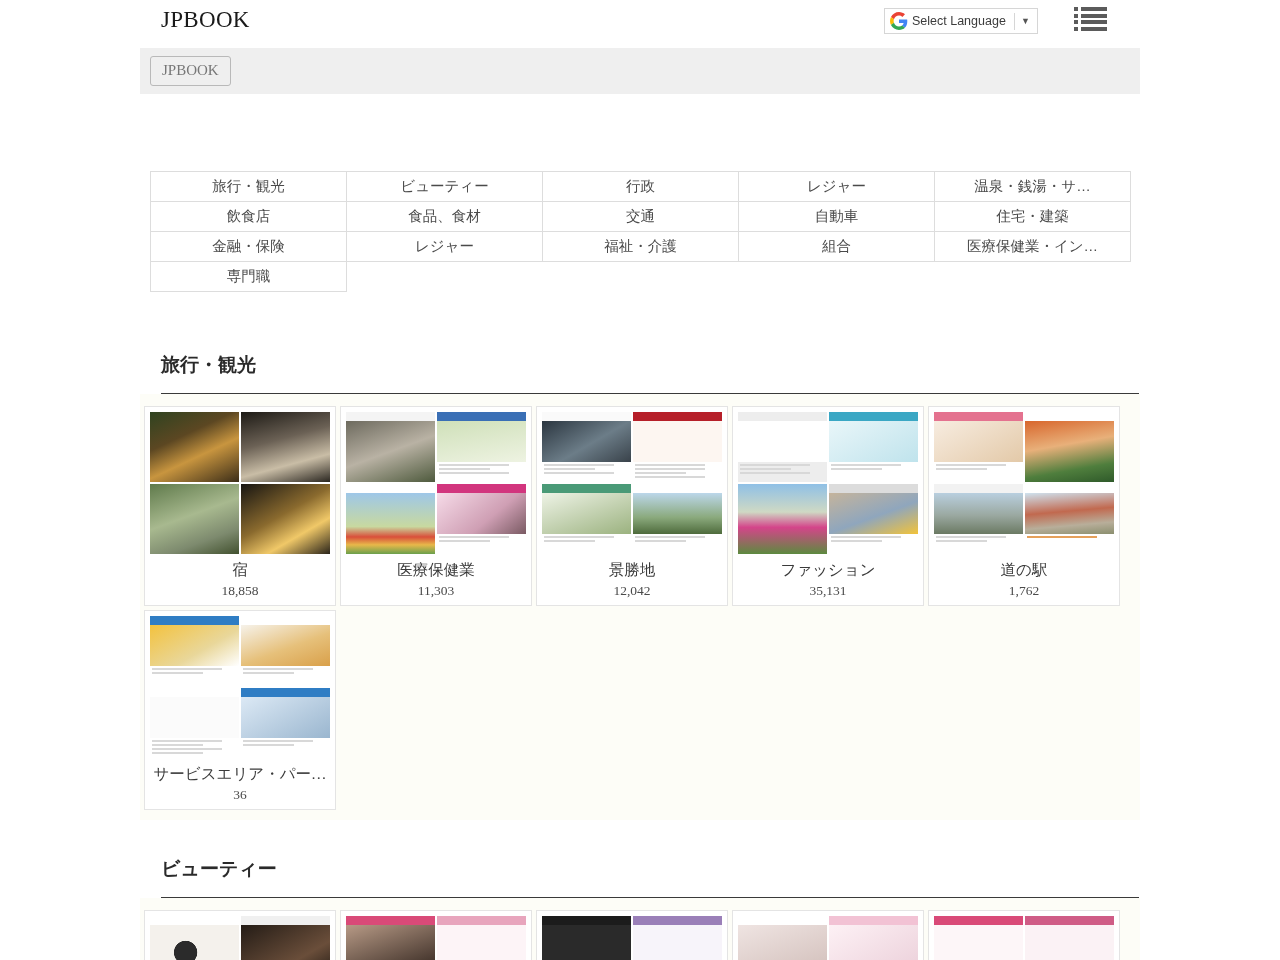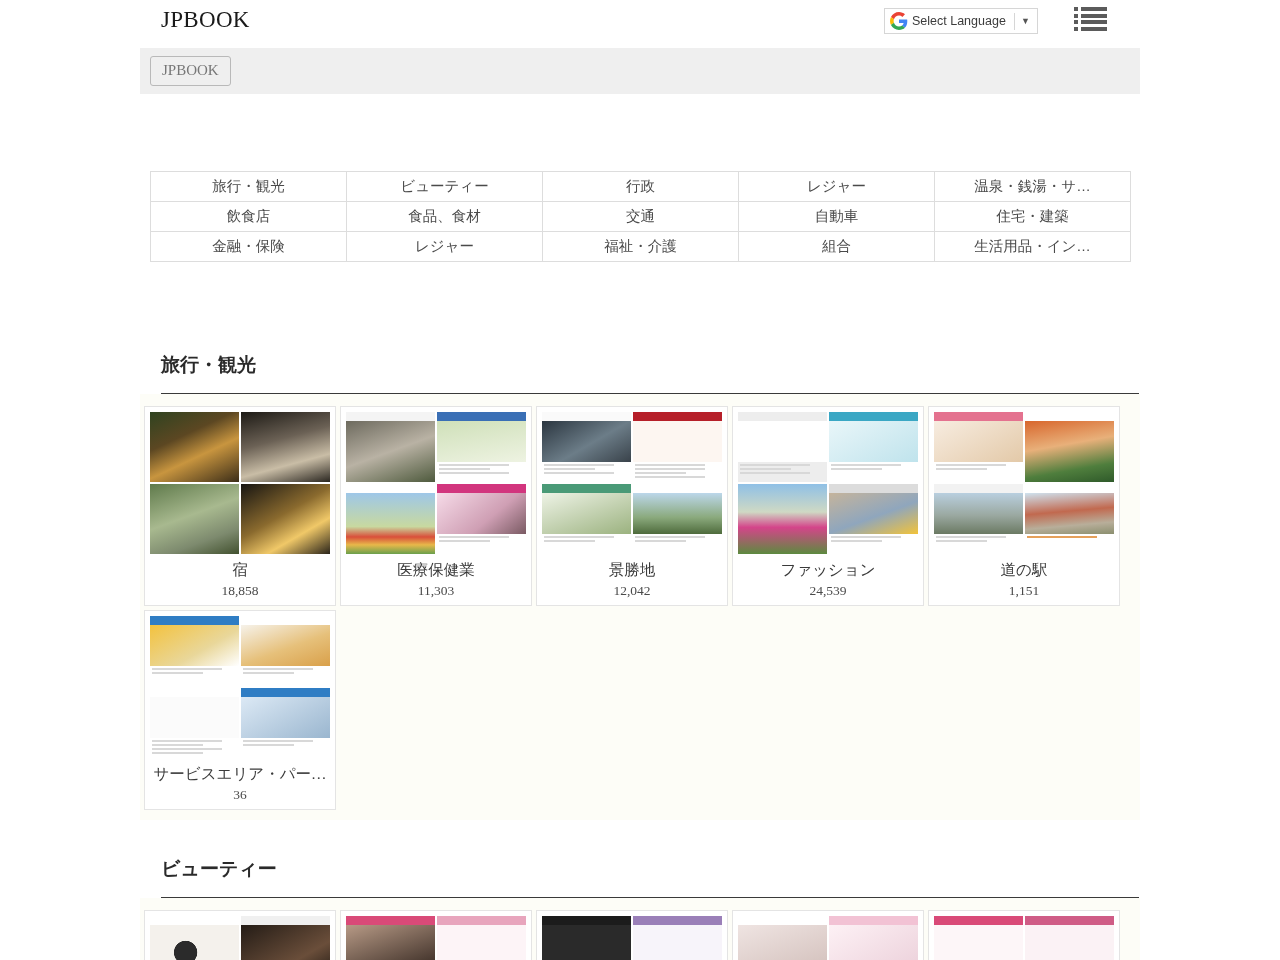--- a/index.html
+++ b/index.html
@@ -246,21 +246,28 @@
         <td>食品、食材</td>
         <td>交通</td>
         <td>自動車</td>
         <td>住宅・建築</td>
       </tr>
       <tr>
         <td>金融・保険</td>
         <td>レジャー</td>
         <td>福祉・介護</td>
         <td>組合</td>
-        <td>生活用品・イン…</td>
+        <td>医療保健業・イン…</td>
+      </tr>
+      <tr>
+        <td>専門職</td>
+        <td class="empty"></td>
+        <td class="empty"></td>
+        <td class="empty"></td>
+        <td class="empty"></td>
       </tr>
     </tbody>
   </table>
 
   <div class="section" style="top:352px;">
     <div class="section-head">旅行・観光</div>
     <div class="card-area">
 
       <div class="card">
         <div class="thumb">
@@ -402,21 +409,21 @@
                 <div class="bar" style="background:#dcdcdc"></div>
                 <div class="hero" style="background:linear-gradient(160deg,#c5b49c,#8fa6bd 55%,#f2c33a)"></div>
                 <div class="lines">
                   <div class="ln m"></div>
                   <div class="ln s"></div>
                 </div>
               </div>
             </div>
         </div>
         <div class="card-label">ファッション</div>
-        <div class="card-count">24,539</div>
+        <div class="card-count">35,131</div>
       </div>
 
       <div class="card">
         <div class="thumb">
           <div class="tile">
               <div class="t-site">
                 <div class="bar" style="background:#e4728f"></div>
                 <div class="hero" style="background:linear-gradient(150deg,#f7ece0,#e3c9a8)"></div>
                 <div class="lines">
                   <div class="ln m"></div>
@@ -444,21 +451,21 @@
               <div class="t-site">
                 <div class="bar" style="background:#ffffff"></div>
                 <div class="hero" style="background:linear-gradient(175deg,#cfe2ef 0%,#c1694f 45%,#b8ae9a 75%,#8b8f6f 100%)"></div>
                 <div class="lines">
                   <div class="ln m" style="background:#e5a05a"></div>
                 </div>
               </div>
             </div>
         </div>
         <div class="card-label">道の駅</div>
-        <div class="card-count">1,151</div>
+        <div class="card-count">1,762</div>
       </div>
 
       <div class="card">
         <div class="thumb">
           <div class="tile">
               <div class="t-site">
                 <div class="bar" style="background:#2f7dc4"></div>
                 <div class="hero" style="background:linear-gradient(150deg,#f3c23e,#e9d79a 60%,#ffffff)"></div>
                 <div class="lines">
                   <div class="ln m"></div>

